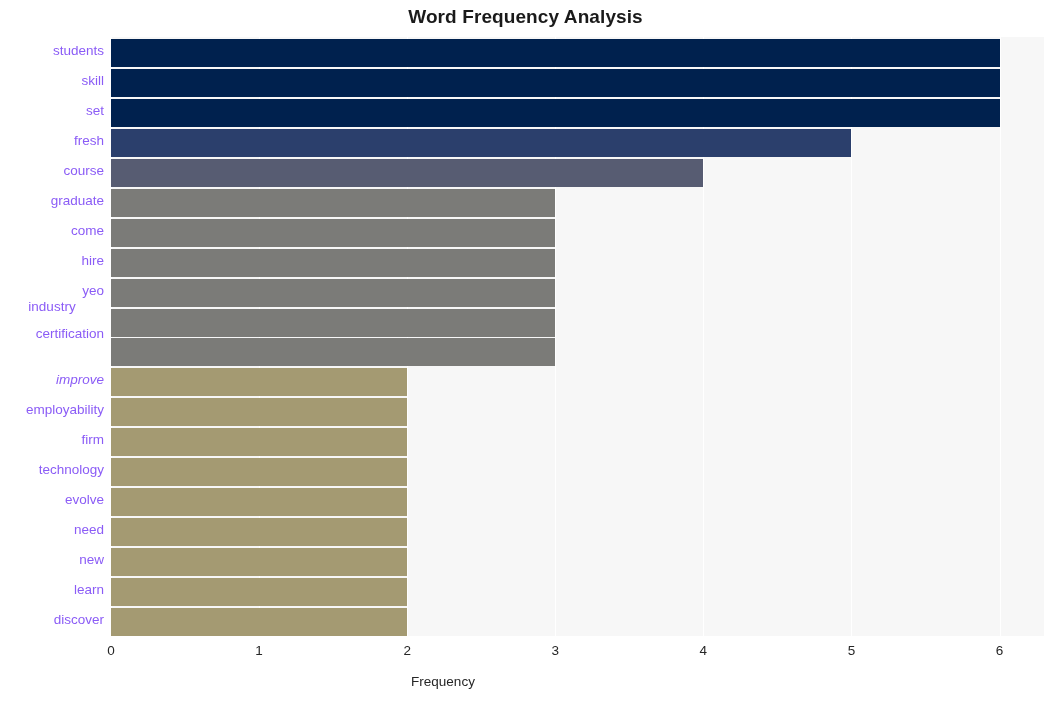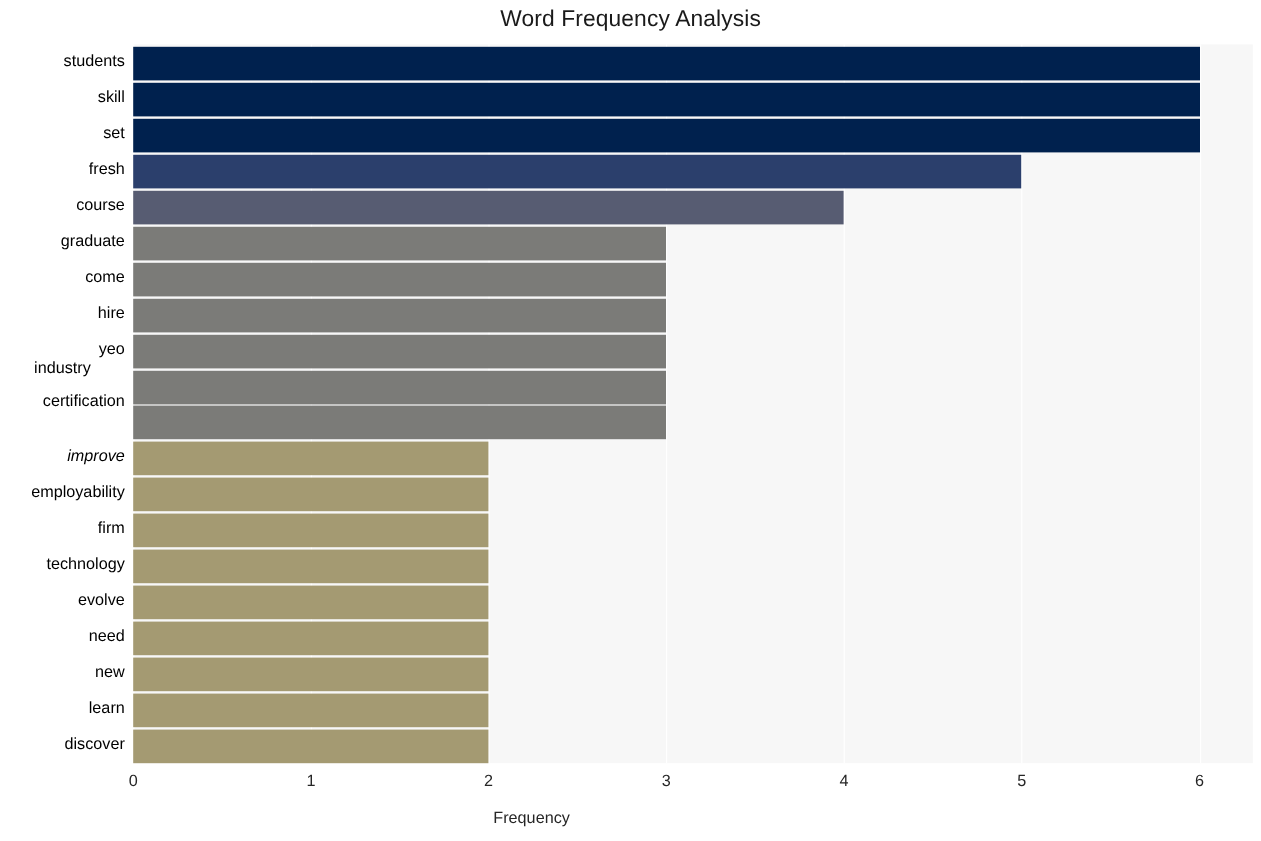--- a/index.html
+++ b/index.html
@@ -21,21 +21,21 @@
     height: 701px;
     background: #ffffff;
   }
   #chart-title {
     position: absolute;
     left: 0;
     top: 6px;
     width: 1051px;
     text-align: center;
     font-size: 19px;
-    font-weight: normal;
+    font-weight: bold;
     color: #1a1a1a;
     letter-spacing: 0.1px;
   }
   
   #plot-area {
     position: absolute;
     left: 111px;
     top: 37px;
     width: 933px;
     height: 599px;
@@ -65,21 +65,21 @@
     top: 37px;
     width: 104px;
     height: 599px;
   }
   #y-labels .ylab {
     position: absolute;
     right: 0;
     width: 104px;
     text-align: right;
     font-size: 13.5px;
-    color: #000000;
+    color: #8b5cf6;
     white-space: nowrap;
     line-height: 14px;
   }
   #x-labels {
     position: absolute;
     left: 0;
     top: 643px;
     width: 1051px;
     height: 24px;
   }

